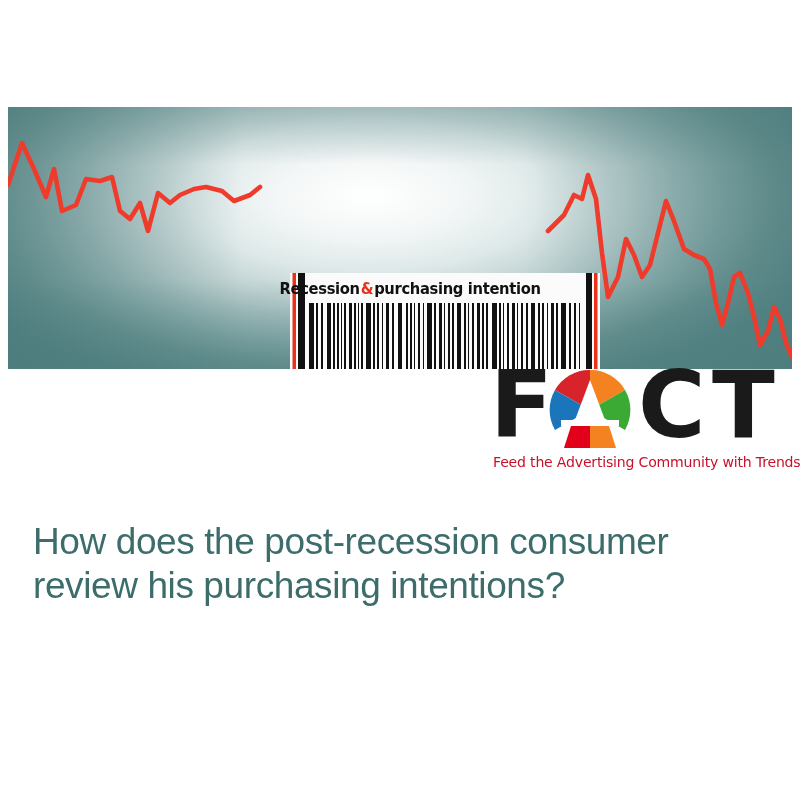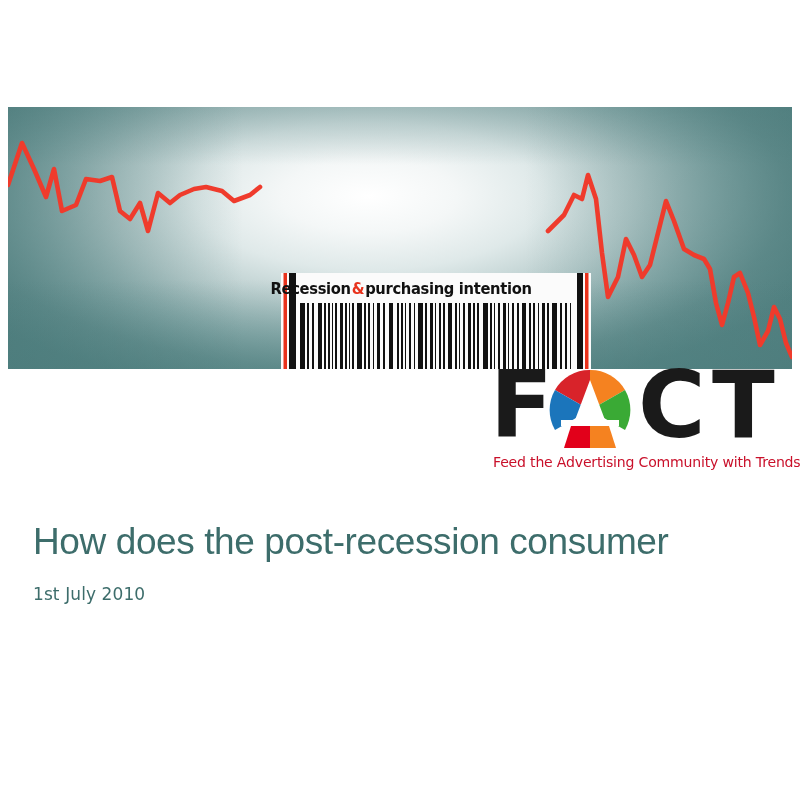--- a/index.html
+++ b/index.html
@@ -52,21 +52,21 @@
   }
   #trendline-svg {
     position: absolute;
     left: 0; top: 0;
     width: 784px; height: 262px;
   }
 
   
   #barcode-block {
     position: absolute;
-    left: 243px;
+    left: 252px;
     top: 166px;
     width: 310px;
     height: 135px;
     padding-left: 30px;
   }
   #barcode-svg { display: block; width: 310px; height: 135px; }
   #barcode-caption {
     position: absolute;
     left: 18px;
     top: 3px;
@@ -278,15 +278,14 @@
     </svg>
 
     <span class="glyph" id="fact-letter-c">C</span>
     <span class="glyph" id="fact-letter-t">T</span>
   </div>
 
   <div id="fact-tagline">Feed the Advertising Community with Trends</div>
 </div>
 
 <div id="title-block">
-  <h1 id="deck-title"><span>How does the post-recession consumer</span><br></h1>
-  <p id="deck-date">1st July 2010</p>
+  <h1 id="deck-title"><span>How does the post-recession consumer</span><br><span>review his purchasing intentions?</span></h1>
 </div>
 
 </body></html>

